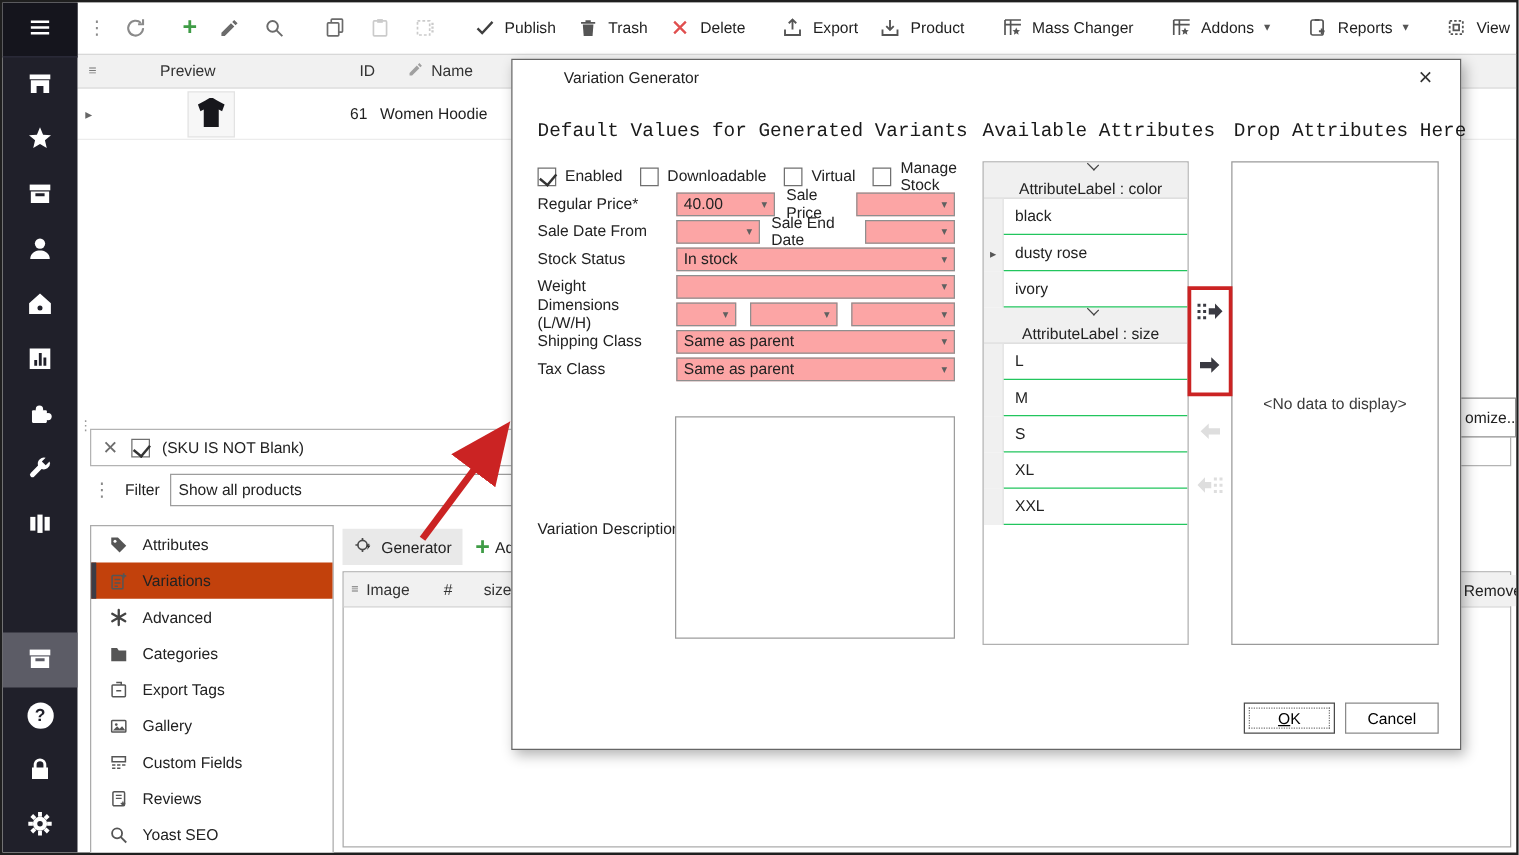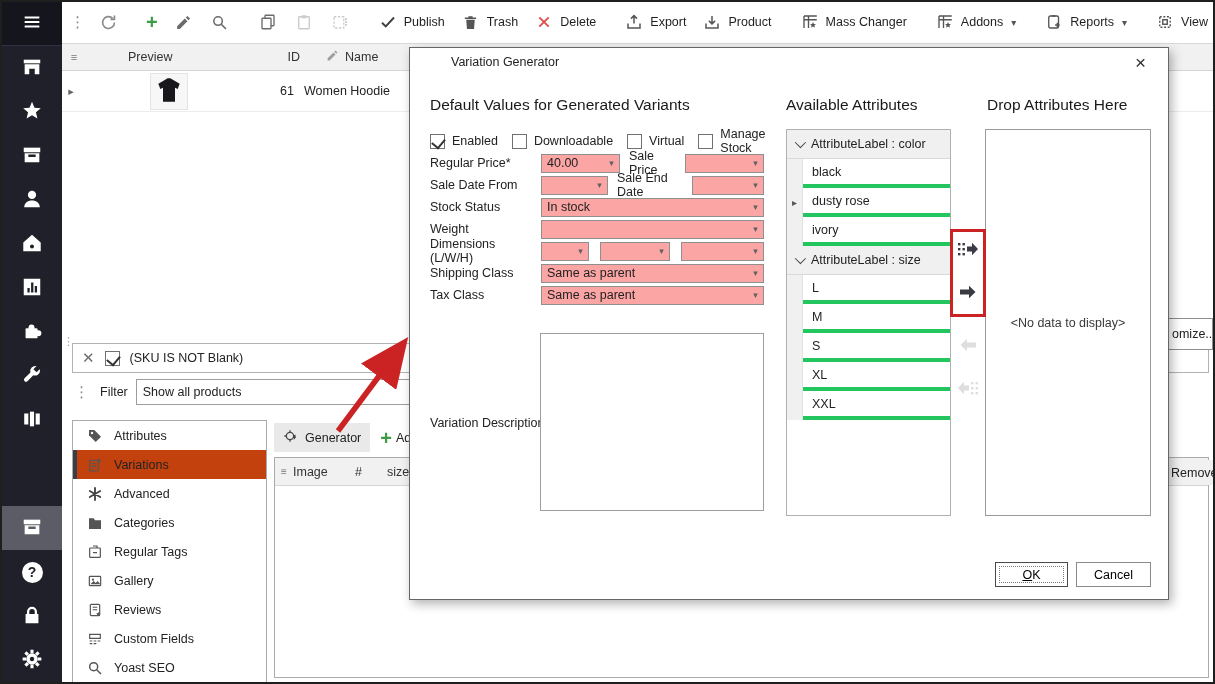--- a/index.html
+++ b/index.html
@@ -64,44 +64,44 @@
   .vg-num { width:26px; }
   .vg-size { padding-left:6px; }
   .remove-partial { position:absolute; right:0; top:458px; width:47px; height:25px; background:#f1f1f1; display:flex; align-items:center; padding-left:5px; color:#222; z-index:2; cursor:pointer; }
   .customize-partial { position:absolute; right:0; top:316px; width:46px; height:32px; background:#fff; border:1px solid #8f8f8f; display:flex; align-items:center; padding-left:4px; z-index:2; cursor:pointer; }
 
   
   .dialog { position:absolute; left:407px; top:45px; width:760px; height:553px; background:#fff; border:1px solid #666; box-shadow:3px 4px 10px rgba(0,0,0,.3); z-index:50; }
   .dlg-titlebar { position:absolute; left:0; top:0; right:0; height:28px; display:flex; align-items:center; gap:7px; padding:0 16px; }
   .woo-badge { width:18px; height:18px; border-radius:50%; display:flex; align-items:center; justify-content:center; color:#fff; font-size:10px; font-weight:bold; }
   .dlg-close { margin-left:auto; font-size:19px; color:#333; cursor:pointer; line-height:1; padding:0 6px; }
-  .dlg-heading { position:absolute; top:48px; font-size:15.5px; color:#1a1a1a; white-space:nowrap; }
+  .dlg-heading { position:absolute; top:48px; font-size:15.5px; color:#1a1a1a; white-space:nowrap;font-family:Liberation Mono, monospace; }
   .h-defaults { left:20px; } .h-available { left:376px; } .h-drop { left:577px; }
 
   .form-area { position:absolute; left:20px; top:82px; width:334px; }
   .cbrow { display:flex; align-items:center; gap:7px; height:22px; }
   .cbrow .gap { width:7px; }
   .frow { display:flex; align-items:center; height:22px; }
   .frow .lbl { width:111px; color:#222; }
   .ctrl { width:223px; display:flex; align-items:center; }
   .combo { height:19px; border:1px solid #8f8f8f; background:#fca5a5; display:flex; align-items:center; cursor:pointer; }
   .combo .val { flex:1; padding:0 5px; white-space:nowrap; overflow:hidden; }
   .combo .car { width:15px; text-align:center; color:#606060; font-size:9px; }
   .w-full { width:223px; } .w-half { width:79px; } .mid-lbl { flex:1; padding-left:9px; }
   .dim1 { width:48px; } .dim2 { width:70px; } .dim3 { width:83px; }
   .frow + .frow, .cbrow + .cbrow, .cbrow + .frow { margin-top:0; }
   .vd-label { position:absolute; left:20px; top:368px; }
   .vd-textarea { position:absolute; left:130px; top:285px; width:224px; height:178px; border:1px solid #9d9d9d; resize:none; font:inherit; padding:4px; }
 
   .attr-list { position:absolute; left:376px; top:81px; width:165px; height:387px; border:1px solid #b0b0b0; background:#fff; overflow:hidden; }
-  .attr-group { height:29px; background:#f0f0f0; border-bottom:1px solid #d9d9d9; display:flex; align-items:center; gap:8px; padding-left:8px; color:#222; cursor:pointer; }
+  .attr-group { height:29px; background:#f0f0f0; border-bottom:1px solid #d9d9d9; display:flex; align-items:center; gap:8px; padding-left:8px; color:#222; cursor:pointer;flex-direction:column; }
   .chev { width:8px; height:8px; border-right:1.6px solid #444; border-bottom:1.6px solid #444; transform:rotate(45deg) translateY(-2px); }
   .attr-row { height:29px; display:flex; cursor:pointer; }
   .attr-gutter { width:16px; background:#f0f0f0; border-right:1px solid #e2e2e2; display:flex; align-items:center; justify-content:center; color:#555; font-size:10px; }
-  .attr-cell { flex:1; display:flex; align-items:center; padding-left:9px; border-bottom:4px solid #22c55e; }
+  .attr-cell { flex:1; display:flex; align-items:center; padding-left:9px; border-bottom:1px solid #22c55e; }
 
   .xfer-btn { position:absolute; width:26px; height:26px; display:flex; align-items:center; justify-content:center; cursor:pointer; }
   .red-box { position:absolute; left:540px; top:181px; width:36px; height:88px; border:3px solid #cb2323; z-index:60; pointer-events:none; }
 
   .drop-panel { position:absolute; left:575px; top:81px; width:166px; height:387px; border:1px solid #9a9a9a; background:#fff; display:flex; align-items:center; justify-content:center; }
   .drop-placeholder { color:#3a3a3a; }
 
   .dlg-btn { position:absolute; height:25px; background:#fff; border:1px solid #8a8a8a; display:flex; align-items:center; justify-content:center; cursor:pointer; font:inherit; }
   .btn-ok { left:585px; top:514px; width:73px; border-color:#4a4a4a; }
   .btn-ok::before { content:""; position:absolute; inset:3px; border:1px dotted #777; }
@@ -417,50 +417,50 @@
         </span>
         <span>Categories</span>
       </div>
     <div class="tab-item">
         <span class="tab-ico">
           <svg width="16" height="16" viewBox="0 0 24 24" fill="none" stroke="#555" stroke-width="1.8">
             <rect x="4" y="6" width="16" height="14" rx="1"></rect>
             <path d="M9 3h6v3M9 13h6"></path>
           </svg>
         </span>
-        <span>Regular Tags</span>
+        <span>Export Tags</span>
       </div>
     <div class="tab-item">
         <span class="tab-ico">
           <svg width="16" height="16" viewBox="0 0 24 24">
             <rect x="3.5" y="5" width="17" height="14" rx="1" fill="none" stroke="#555" stroke-width="1.8"></rect>
             <circle cx="9" cy="10" r="1.6" fill="#555"></circle>
             <path d="M5 17l5-5 3 3 3-3 4 5z" fill="#555"></path>
           </svg>
         </span>
         <span>Gallery</span>
       </div>
     <div class="tab-item">
         <span class="tab-ico">
+          <svg width="16" height="16" viewBox="0 0 24 24" fill="none" stroke="#555" stroke-width="1.8">
+            <path d="M4 5h16v6H4z"></path>
+            <path d="M4 15h4M10 15h4M16 15h4M4 19h4M10 19h4"></path>
+          </svg>
+        </span>
+        <span>Custom Fields</span>
+      </div>
+    <div class="tab-item">
+        <span class="tab-ico">
           <svg width="16" height="16" viewBox="0 0 24 24">
             <rect x="5" y="3.5" width="14" height="17" rx="1.5" fill="none" stroke="#555" stroke-width="1.8"></rect>
             <path d="M8.5 8h7M8.5 11.5h7" stroke="#555" stroke-width="1.6"></path>
             <path d="M17 14.5l1 2.2 2.4.3-1.8 1.6.5 2.4-2.1-1.2-2.1 1.2.5-2.4-1.8-1.6 2.4-.3z" fill="#555"></path>
           </svg>
         </span>
         <span>Reviews</span>
-      </div>
-    <div class="tab-item">
-        <span class="tab-ico">
-          <svg width="16" height="16" viewBox="0 0 24 24" fill="none" stroke="#555" stroke-width="1.8">
-            <path d="M4 5h16v6H4z"></path>
-            <path d="M4 15h4M10 15h4M16 15h4M4 19h4M10 19h4"></path>
-          </svg>
-        </span>
-        <span>Custom Fields</span>
       </div>
     <div class="tab-item">
         <span class="tab-ico">
           <svg width="16" height="16" viewBox="0 0 24 24" fill="none" stroke="#555" stroke-width="2.2">
             <circle cx="10" cy="10" r="6"></circle>
             <path d="M14.5 14.5L21 21"></path>
           </svg>
         </span>
         <span>Yoast SEO</span>
       </div>

